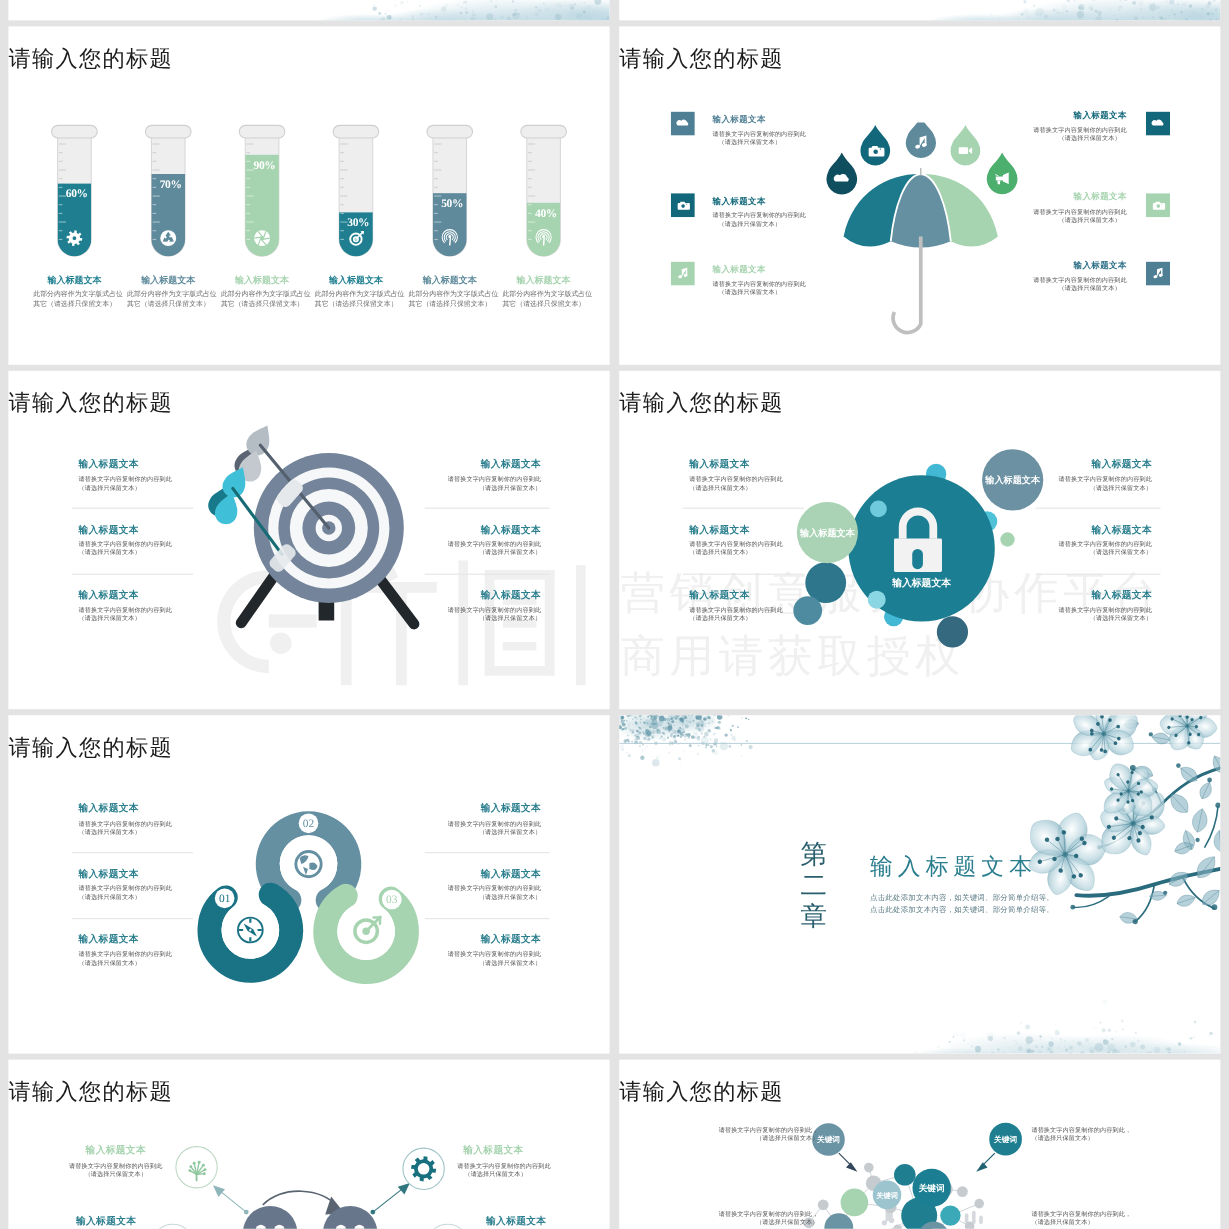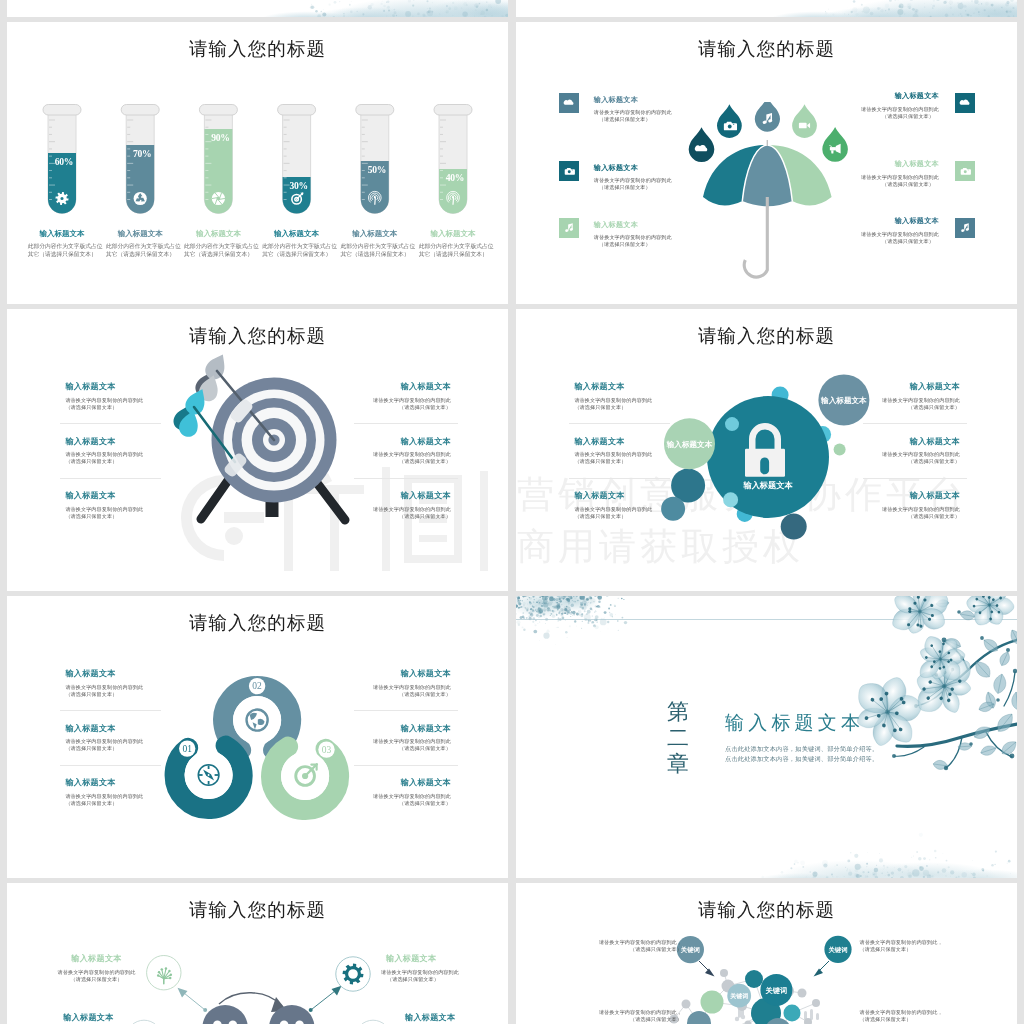--- a/index.html
+++ b/index.html
@@ -4,21 +4,21 @@
 <title>PPT Template Preview</title>
 <style>
 html,body{margin:0;padding:0;}
 body{width:1024px;height:1024px;background:#e3e3e3;overflow:hidden;
      font-family:"Liberation Sans",sans-serif;}
 .page{position:relative;width:1024px;height:1024px;}
 .slide{position:absolute;width:501px;height:282px;background:#fff;overflow:hidden;}
 .col1{left:7px;} .col2{left:516px;}
 .r0{top:-265px;} .r1{top:22px;} .r2{top:309px;} .r3{top:596px;} .r4{top:883px;}
 
-.stitle{position:absolute;left:0;right:0;top:16px;text-align:center;
+.stitle{position:absolute;left:0;right:0;top:16px;
         font-size:18.5px;color:#1d1d1d;letter-spacing:1.1px;line-height:1.2;font-weight:400;}
 
 
 .sideitem{position:absolute;width:150px;}
 .hd{font-family:"Liberation Serif",serif;font-size:8.1px;font-weight:bold;color:#2b7f8e;letter-spacing:.3px;white-space:nowrap;margin-bottom:4.5px;}
 .bd{font-family:"Liberation Serif",serif;font-size:5.1px;color:#555;line-height:1.38;white-space:nowrap;letter-spacing:.1px;}
 .rule{position:absolute;height:1px;background:#e7e7e7;}
 .tlabel{position:absolute;font-family:"Liberation Serif",serif;font-size:7.5px;font-weight:bold;white-space:nowrap;text-align:center;}
 .tdesc{position:absolute;font-family:"Liberation Serif",serif;font-size:5.75px;color:#6b6b6b;line-height:1.32;text-align:left;}
 

